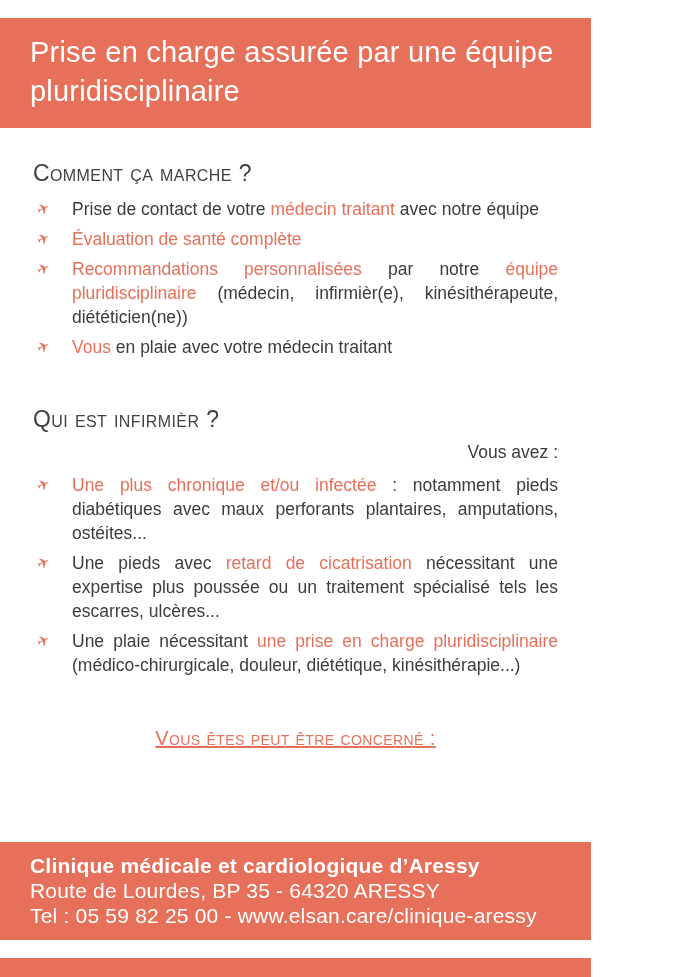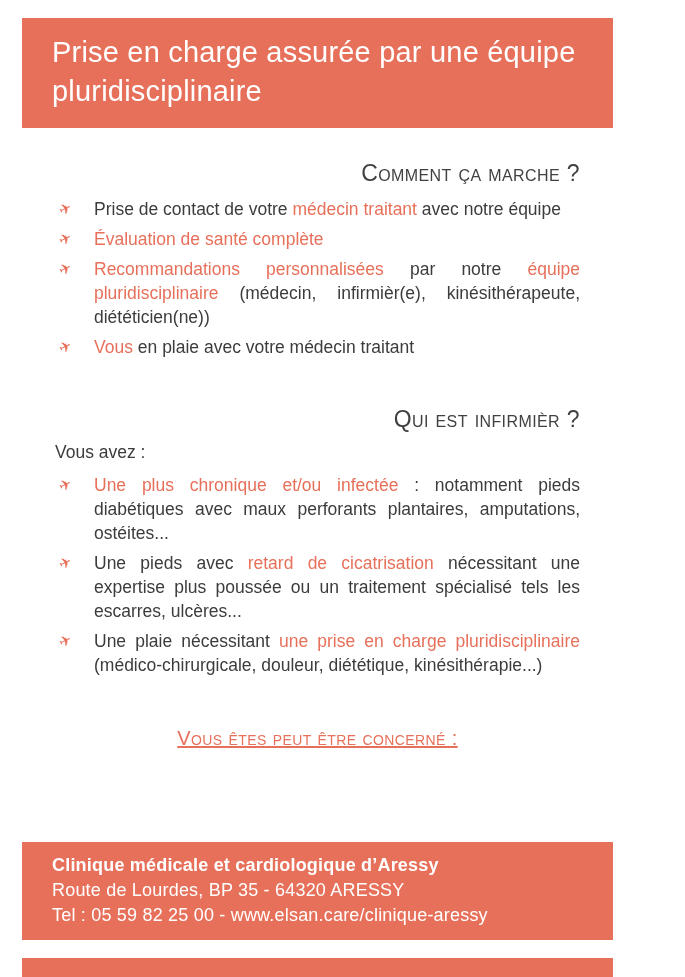--- a/index.html
+++ b/index.html
@@ -12,21 +12,20 @@
   body {
     width:685px; height:977px;
     font-family:"Liberation Sans","DejaVu Sans",sans-serif;
     color:var(--text-dark);
   }
   .page {
     position:relative;
     width:591px; height:977px;
     background:#ffffff;
     overflow:hidden;
-    margin-left:22px;
   }
   
   .banner {
     margin-top:18px;
     background:var(--coral);
     color:#ffffff;
     padding:15px 30px 16px 30px;
     min-height:110px;
   }
   .banner h1 {
@@ -37,28 +36,28 @@
   }
   
   .content { padding:0 33px; }
   .section-heading {
     font-variant:small-caps;
     font-size:23px;
     line-height:30px;
     font-weight:400;
     color:#414141;
     letter-spacing:0.4px;
-    text-align:right;
   }
   .section-how { margin-top:30px; }
   .section-who { margin-top:45px; }
   .intro-text {
     margin-top:6px;
     font-size:17.5px;
     line-height:24px;
+    text-align:right;
   }
   ul.bullet-list {
     list-style:none;
     margin-top:9px;
   }
   .bullet-item {
     display:flex;
     align-items:flex-start;
     margin-bottom:6px;
     font-size:17.5px;
@@ -96,21 +95,21 @@
   }
   
   .footer {
     position:absolute;
     left:0; right:0; bottom:37px;
     background:var(--coral);
     color:#ffffff;
     padding:11px 30px 12px 30px;
   }
   .footer-line {
-    font-size:18px;
+    font-size:21px;
     line-height:25px;
     letter-spacing:0.2px;
   }
   .footer-name { font-weight:bold; }
   .bottom-strip {
     position:absolute;
     left:0; right:0; bottom:0;
     height:19px;
     background:var(--coral);
   }

